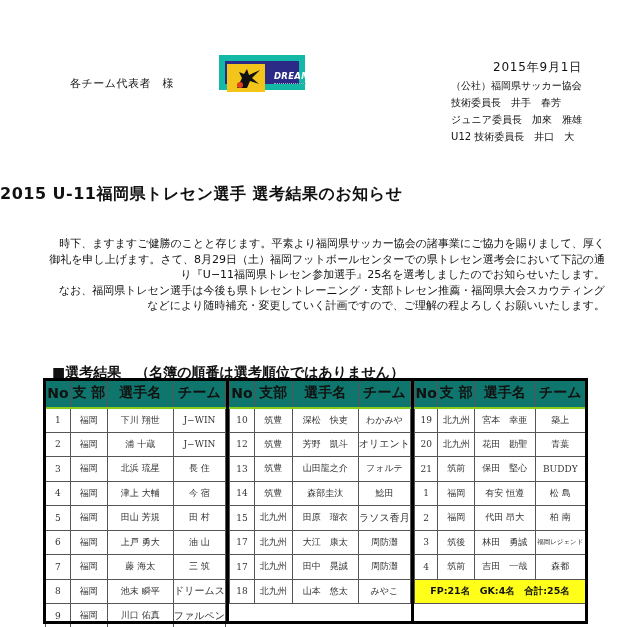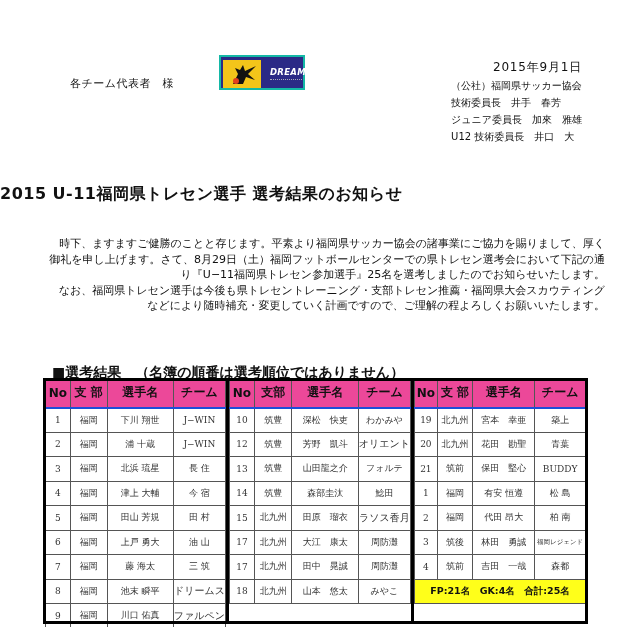--- a/index.html
+++ b/index.html
@@ -1,37 +1,37 @@
 <!DOCTYPE html>
 <html><head>
 <meta charset="utf-8">
 <style>
   * { box-sizing: border-box; margin: 0; padding: 0; }
   html, body { width: 640px; height: 627px; background: #ffffff; overflow: hidden; }
   body { position: relative; font-family: "DejaVu Sans", "Liberation Sans", sans-serif; color: #111; }
 
   .addressee { position: absolute; left: 45px; top: 76px; font-size: 11px; letter-spacing: 0.5px; margin-left: 25px; }
-  .logo { position: absolute; left: 219px; top: 55px; width: 86px; height: 35px; background: #2b2a86; border: 2px solid #14b8a6; }
+  .logo { position: absolute; left: 219px; top: 55px; width: 86px; height: 35px; background: #2b2a86; border: 6px solid #14b8a6; }
   .logo .yellow { position: absolute; left: 2px; top: 3px; width: 38px; height: 28px; background: #f3c51a; }
   .logo .bird { position: absolute; left: 9px; top: 5px; width: 28px; height: 24px; }
   .logo .dream { position: absolute; left: 49px; top: 10px; font-family: "DejaVu Sans", sans-serif; font-weight: bold; font-style: italic; font-size: 8.5px; color: #ffffff; letter-spacing: 0.3px; }
   .logo .dream-sub { position: absolute; left: 49px; top: 22px; width: 32px; height: 1px; border-top: 1px dotted #aab; }
 
   .date { position: absolute; right: 58px; top: 59px; font-size: 12px; letter-spacing: 0.8px; }
   .sender { position: absolute; right: 58px; top: 77px; font-size: 10px; line-height: 17px; }
 
   .title { position: absolute; left: 0; width: 614px; top: 184px; text-align: left; font-size: 16px; font-weight: bold; letter-spacing: 0.5px; }
 
   .body-text { position: absolute; left: 45px; top: 236px; width: 560px; font-size: 11px; line-height: 15.5px; }
   .body-text p { text-indent: 11px; text-align: right; }
 
   .table-heading { position: absolute; left: 52px; top: 364px; font-size: 14px; font-weight: bold; }
   table.grid { position: absolute; top: 378px; border-collapse: collapse; font-family: "DejaVu Serif", "Liberation Serif", serif; font-size: 9px; color: #333; }
   table.grid td, table.grid th { border: 1px solid #555; text-align: center; height: 24.5px; padding: 0; white-space: nowrap; overflow: hidden; }
-  table.grid th { background: #ec4899; font-family: "DejaVu Sans", sans-serif; font-weight: bold; color: #111; font-size: 12px; height: 29px; border-bottom: 2px solid #1d4ed8; }
+  table.grid th { background: #0f766e; font-family: "DejaVu Sans", sans-serif; font-weight: bold; color: #111; font-size: 14px; height: 29px; border-bottom: 2px solid #84cc16; }
   .tbl-outer { position: absolute; left: 43px; top: 378px; width: 545px; height: 246px; border: 3px solid #000; pointer-events: none; }
   .divider { position: absolute; top: 378px; width: 3px; height: 246px; background: #000; }
 
   table.g1 { left: 45px; width: 181px; }
   table.g2 { left: 229px; width: 182px; }
   table.g3 { left: 414px; width: 172px; }
   td.gk-banner { background: #ffff1a; color: #444; font-family: "DejaVu Sans", sans-serif; font-size: 9px; height: 29px !important; border-bottom: 2px solid #000; }
   td.totals { background: #ffff1a; color: #111; font-family: "DejaVu Sans", sans-serif; font-weight: bold; font-size: 9.5px; border-top: 2px solid #000; }
   .small-team { font-size: 10px; }
 </style>

